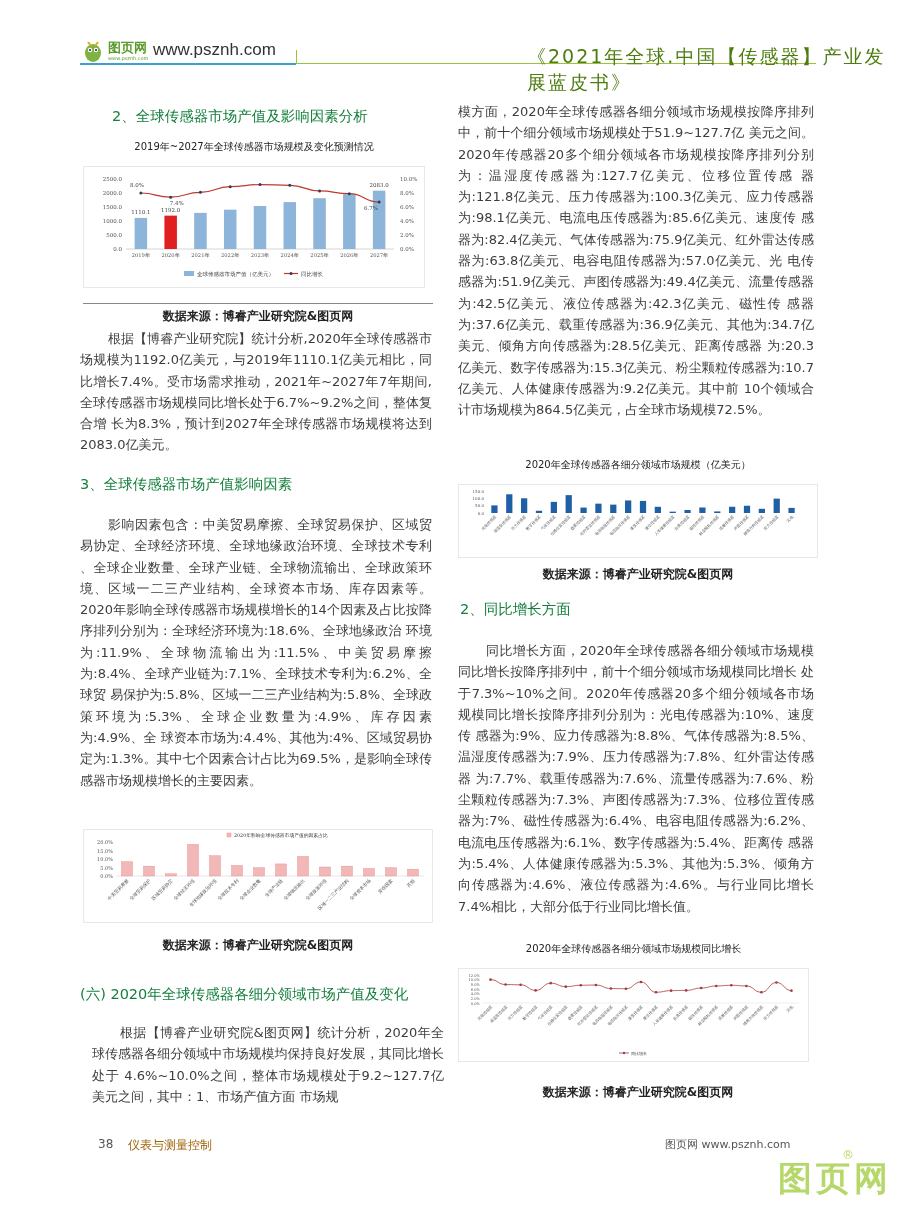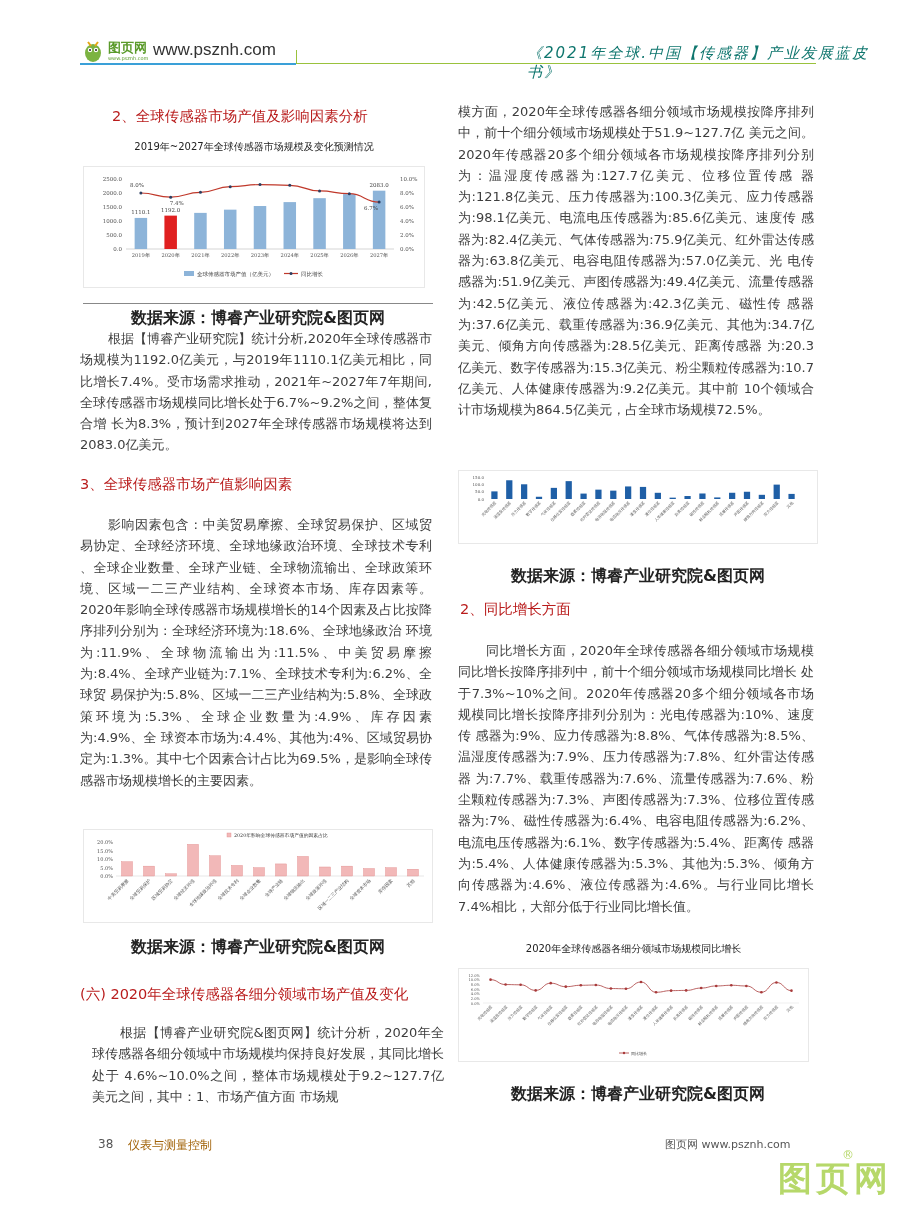--- a/index.html
+++ b/index.html
@@ -6,25 +6,25 @@
   body{width:900px;height:1212px;position:relative;overflow:hidden;font-family:"DejaVu Sans","Liberation Sans",sans-serif;color:#3a3a3a;}
   .abs{position:absolute;}
   
   .hdr-logo{left:82px;top:38px;width:40px;height:26px;}
   .hdr-brand{left:108px;top:39px;font-size:13px;color:#5a9a2a;font-weight:bold;}
   .hdr-brand-sub{left:108px;top:55px;font-size:5px;color:#5a9a2a;}
   .hdr-url{left:153px;top:40px;font-size:17px;color:#333;font-family:"Liberation Sans",sans-serif;}
   .hdr-line-blue{left:80px;top:63px;width:216px;height:2px;background:#3aa0d8;}
   .hdr-line-green{left:296px;top:63px;width:520px;height:1px;background:#9ac23c;}
   .hdr-tick{left:296px;top:50px;width:1px;height:14px;background:#9ac23c;}
-  .hdr-title{left:527px;top:44px;font-size:15px;letter-spacing:2px;color:#0f766e;font-style:italic;}
-  .h2{font-size:14.5px;color:#b91c1c;}
+  .hdr-title{left:527px;top:44px;font-size:19px;letter-spacing:2px;color:#4d7c0f;}
+  .h2{font-size:14.5px;color:#15803d;}
   .para{font-size:13px;line-height:21.3px;color:#3d3d3d;text-align:justify;}
   .chart-title{font-size:10px;color:#222;text-align:center;}
-  .src{font-size:16px;color:#222;text-align:center;font-weight:bold;}
+  .src{font-size:12px;color:#222;text-align:center;font-weight:bold;}
   .chart-box{border:1px solid #e8e8e8;background:#fff;}
   .footer-num{left:98px;top:1137px;font-size:12px;color:#555;}
   .footer-mag{left:128px;top:1137px;font-size:12px;color:#a16207;}
   .footer-right{left:665px;top:1137px;font-size:11px;color:#555;}
   .wm{left:778px;top:1156px;font-size:34px;font-weight:bold;color:#b6d86a;letter-spacing:4px;}
   .wm-r{left:842px;top:1148px;font-size:12px;color:#b6d86a;}
   svg text{font-family:"DejaVu Serif","Liberation Serif",serif;}
 </style>
 </head>
 <body>
@@ -159,20 +159,21 @@
 </div>
 <div class="abs src" style="left:83px;top:937px;width:350px;">数据来源：博睿产业研究院&amp;图页网</div>
 
 <div class="abs h2" style="left:80px;top:985px;">(六) 2020年全球传感器各细分领域市场产值及变化</div>
 
 <div class="abs para" style="left:92px;top:1022px;width:352px;text-indent:28px;">根据【博睿产业研究院&amp;图页网】统计分析，2020年全球传感器各细分领域中市场规模均保持良好发展，其同比增长处于 4.6%~10.0%之间，整体市场规模处于9.2~127.7亿美元之间，其中：1、市场产值方面 市场规</div>
 
 <div class="abs para" style="left:458px;top:101px;width:356px;">模方面，2020年全球传感器各细分领域市场规模按降序排列中，前十个细分领域市场规模处于51.9~127.7亿 美元之间。2020年传感器20多个细分领域各市场规模按降序排列分别为：温湿度传感器为:127.7亿美元、位移位置传感 器为:121.8亿美元、压力传感器为:100.3亿美元、应力传感器为:98.1亿美元、电流电压传感器为:85.6亿美元、速度传 感器为:82.4亿美元、气体传感器为:75.9亿美元、红外雷达传感器为:63.8亿美元、电容电阻传感器为:57.0亿美元、光 电传感器为:51.9亿美元、声图传感器为:49.4亿美元、流量传感器为:42.5亿美元、液位传感器为:42.3亿美元、磁性传 感器为:37.6亿美元、载重传感器为:36.9亿美元、其他为:34.7亿美元、倾角方向传感器为:28.5亿美元、距离传感器 为:20.3亿美元、数字传感器为:15.3亿美元、粉尘颗粒传感器为:10.7亿美元、人体健康传感器为:9.2亿美元。其中前 10个领域合计市场规模为864.5亿美元，占全球市场规模72.5%。</div>
 
 <div class="abs" style="left:458px;top:458px;width:360px;">
+  <div class="chart-title">2020年全球传感器各细分领域市场规模（亿美元）</div>
   <div class="chart-box" style="margin-top:12px;height:72px;">
     <svg id="c3" width="360" height="72">
         <text x="25" y="29.5" font-size="4" text-anchor="end" fill="#555">0.0</text>
         <text x="25" y="22.166666666666668" font-size="4" text-anchor="end" fill="#555">50.0</text>
         <text x="25" y="14.833333333333334" font-size="4" text-anchor="end" fill="#555">100.0</text>
         <text x="25" y="7.5" font-size="4" text-anchor="end" fill="#555">150.0</text>
         <rect x="32.30857142857143" y="20.388" width="6.24" height="7.611999999999998" fill="#1f5fa6"></rect>
         <text x="37.42857142857143" y="32" font-size="3.8" text-anchor="end" fill="#555" transform="rotate(-45 37.42857142857143 32)">光电传感器</text>
         <rect x="47.16571428571429" y="9.270666666666667" width="6.24" height="18.729333333333333" fill="#1f5fa6"></rect>
         <text x="52.285714285714285" y="32" font-size="3.8" text-anchor="end" fill="#555" transform="rotate(-45 52.285714285714285 32)">温湿度传感器</text>

